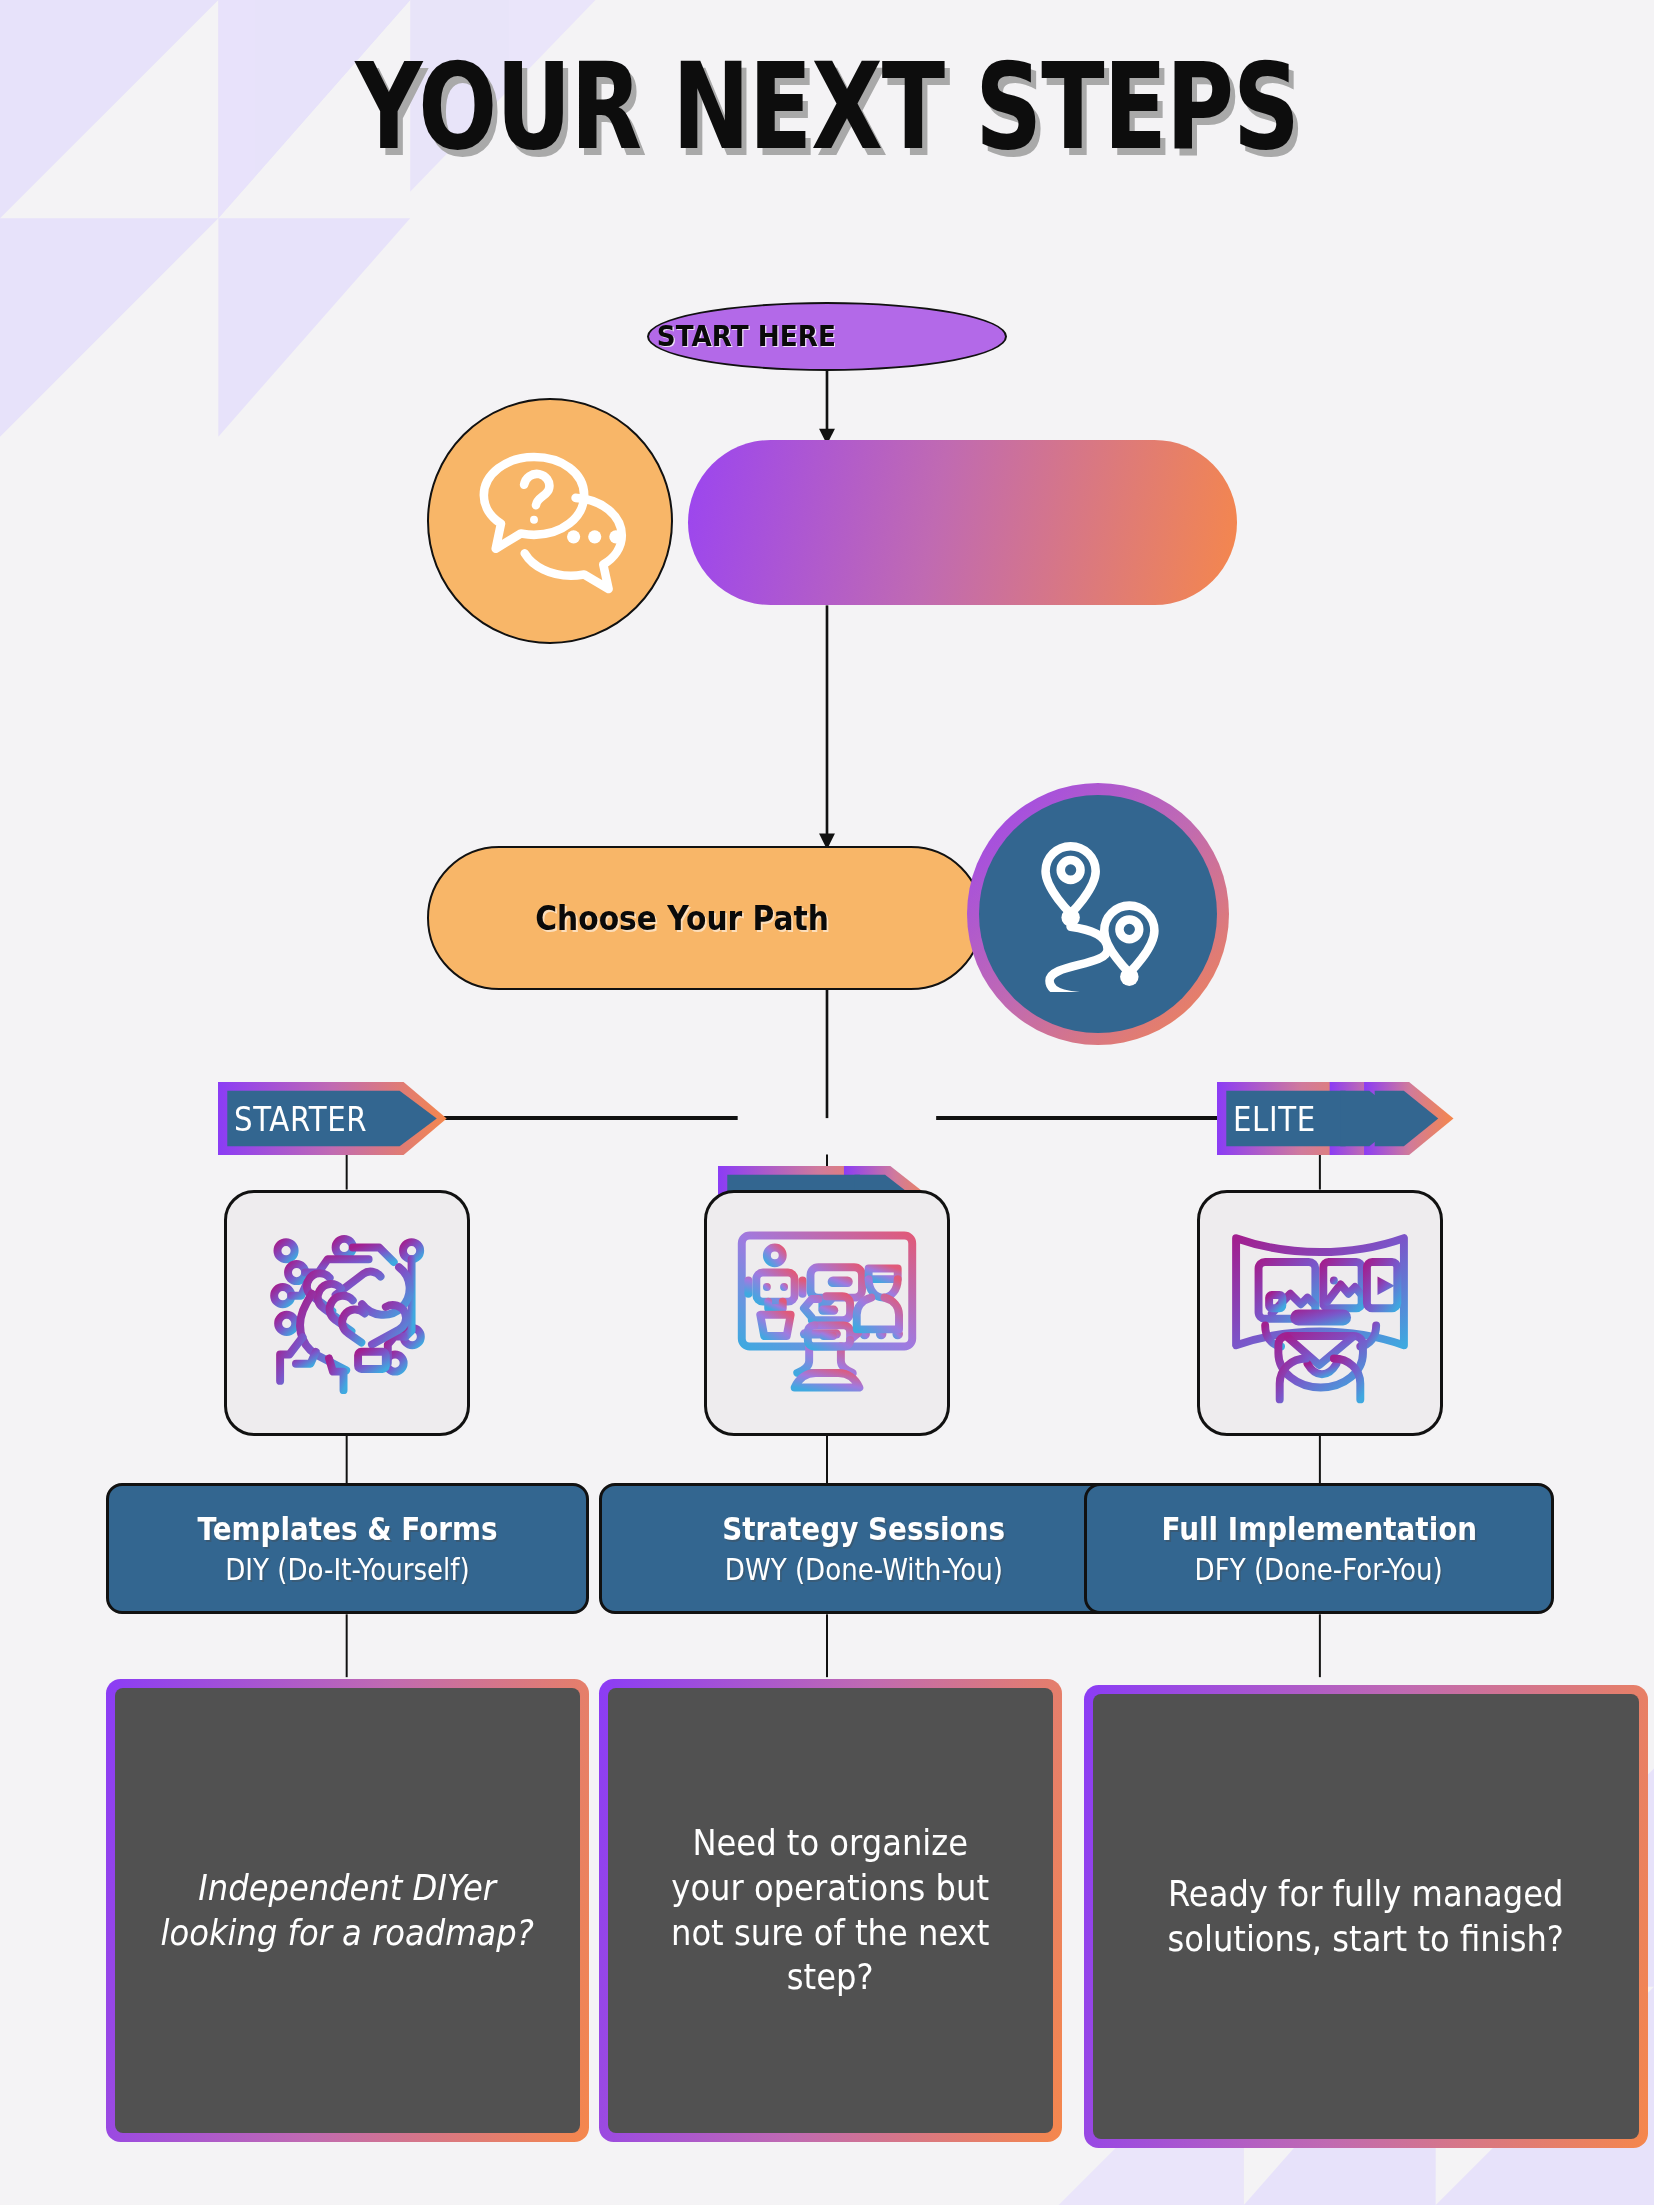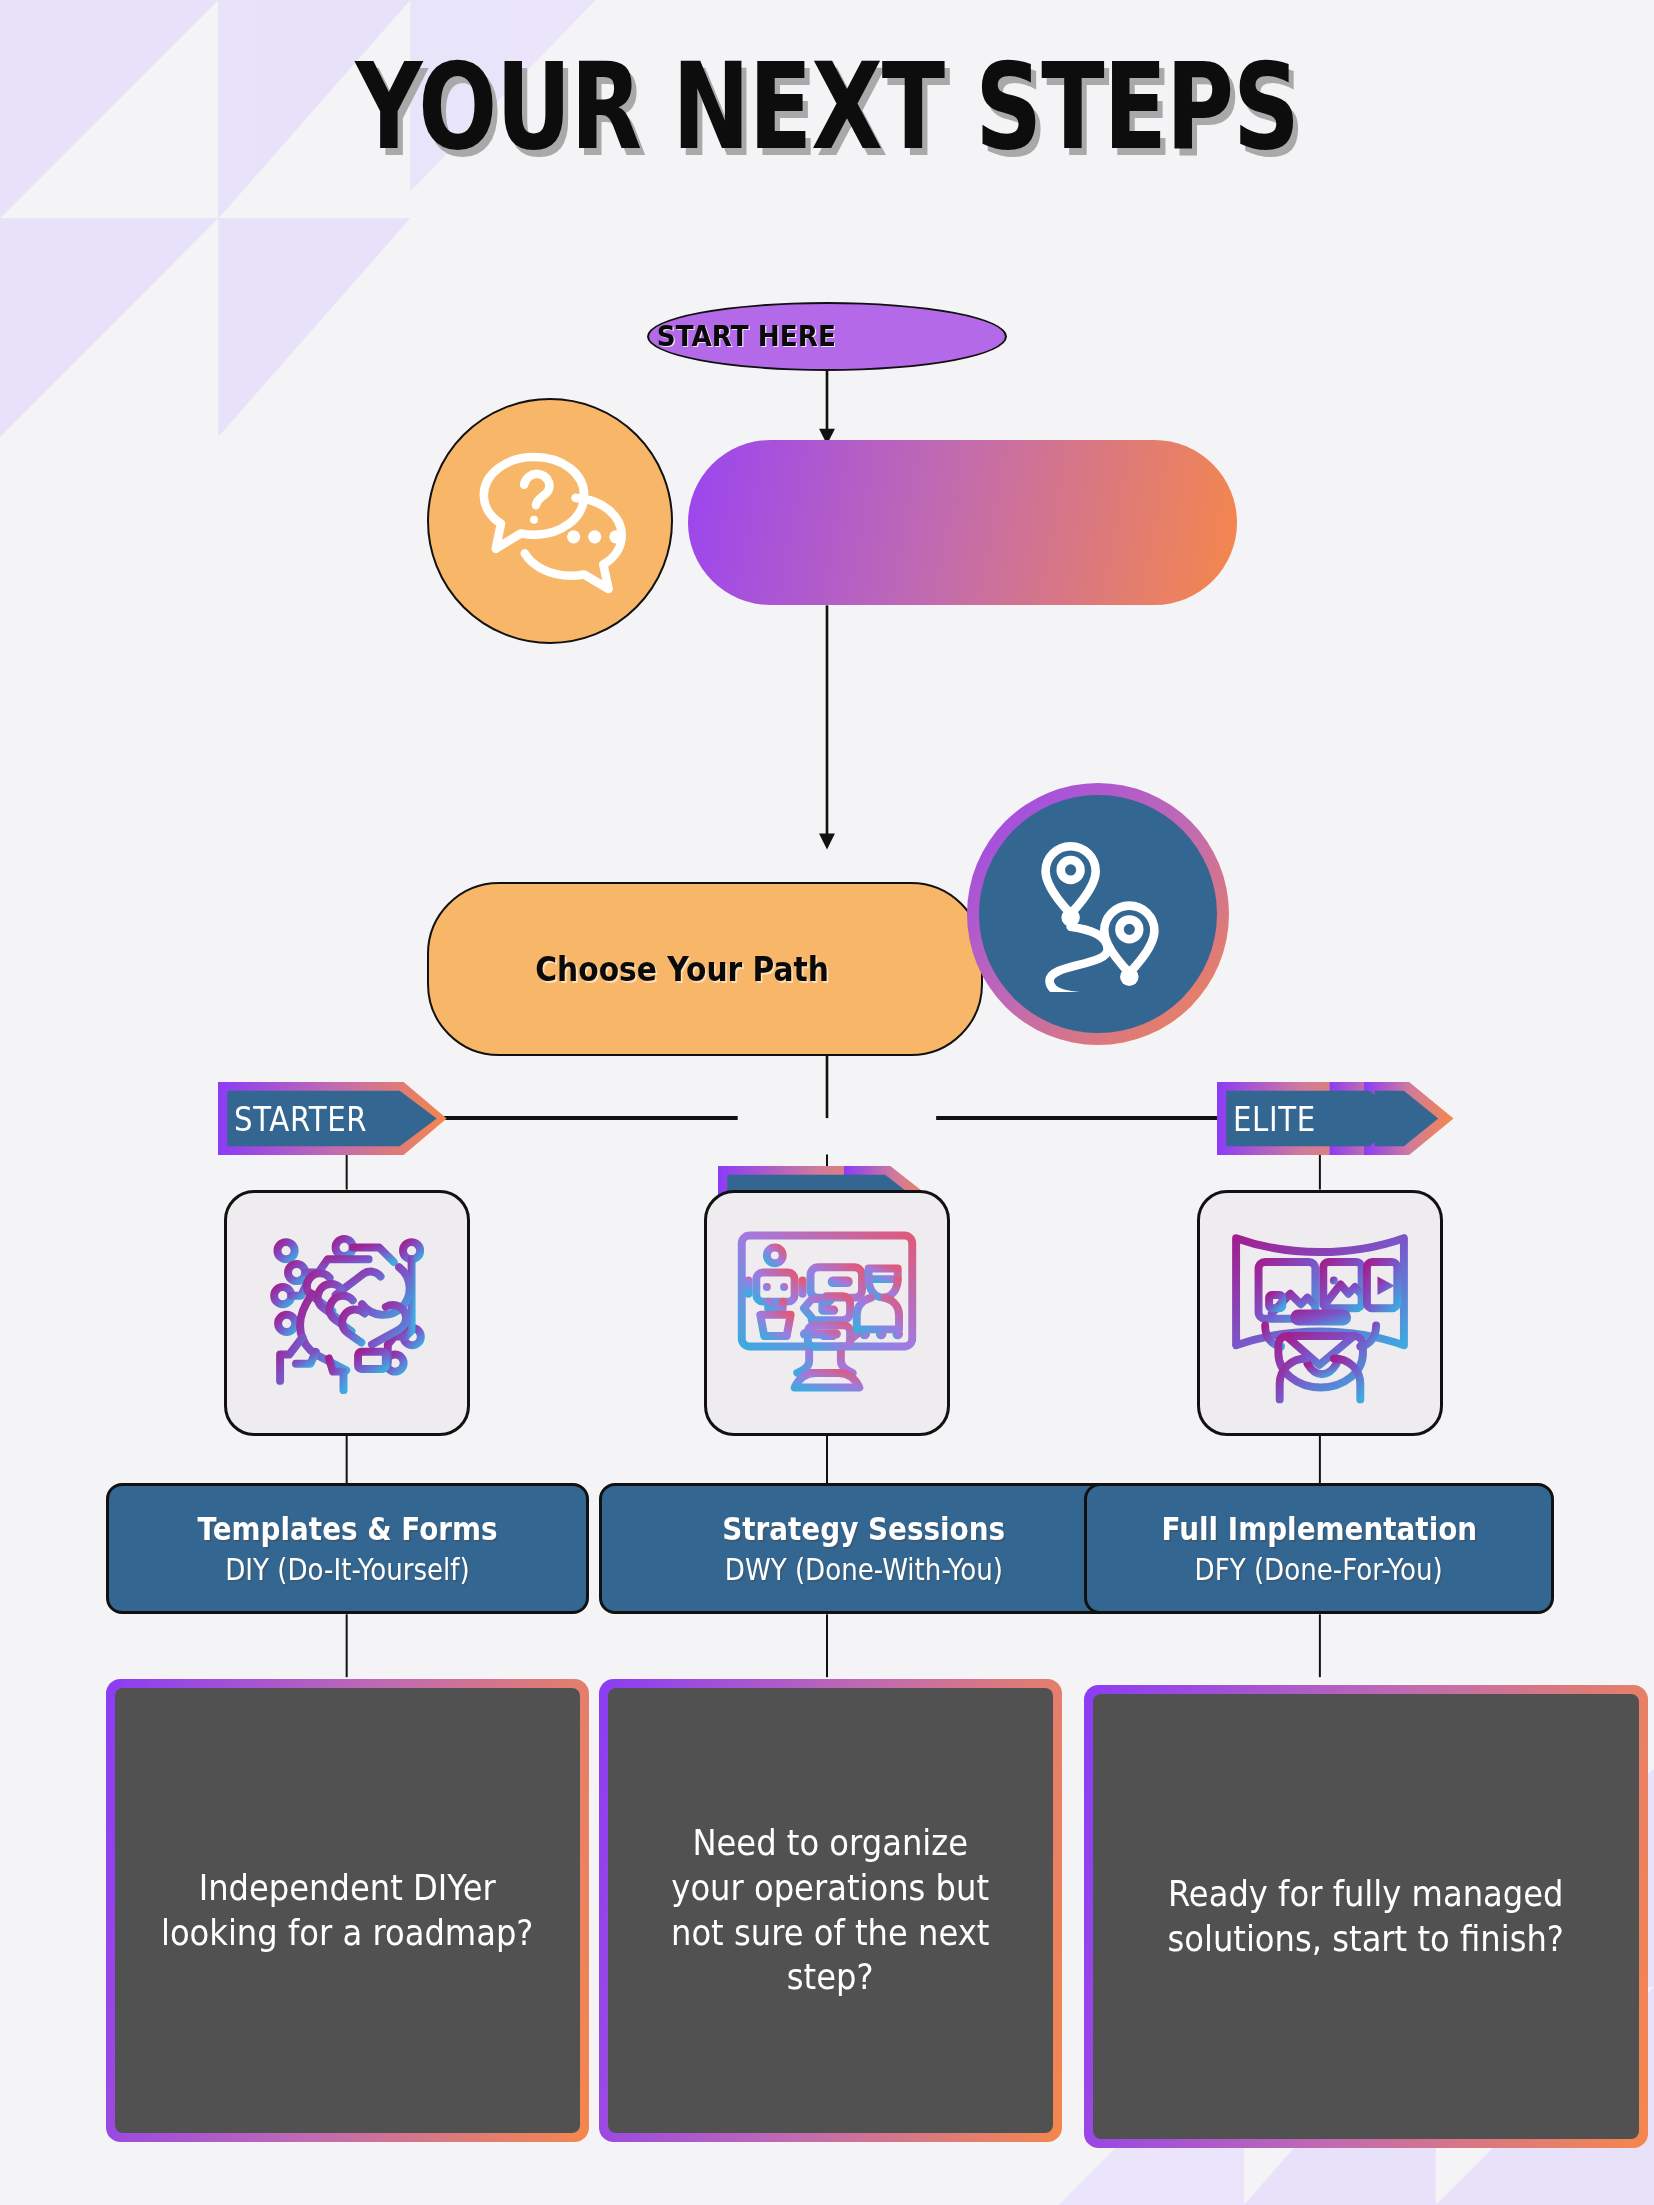--- a/index.html
+++ b/index.html
@@ -85,21 +85,21 @@
     left:427px; top:398px;
     width:246px; height:246px;
     border-radius:50%;
     background:#f8b668;
     border:2.6px solid #111;
     z-index:8;
     display:flex; align-items:center; justify-content:center;
   }
 
   
-  .path-wrap { position:absolute; left:427px; top:882px; width:556px; height:174px; z-index:6; }
+  .path-wrap { position:absolute; left:427px; top:846px; width:556px; height:144px; z-index:6; }
   .path-pill {
     position:absolute; inset:0;
     border-radius:72px;
     background:#f8b668;
     border:2.6px solid #111;
     display:flex; align-items:center; justify-content:center;
   }
   .path-pill span {
     font-family:"DejaVu Sans", sans-serif;
     font-weight:bold;
@@ -482,21 +482,21 @@
 <div class="label-box" style="left:599px; top:1483px; width:529px;">
   <div class="lb-title">Strategy Sessions</div>
   <div class="lb-sub">DWY (Done-With-You)</div>
 </div>
 
 <div class="label-box" style="left:1084px; top:1483px; width:470px;">
   <div class="lb-title">Full Implementation</div>
   <div class="lb-sub">DFY (Done-For-You)</div>
 </div>
 
-<div class="qcard" style="left:106px; top:1679px; width:483px; height:463px;">
+<div class="qcard" style="left:106px; top:1679px; width:483px; height:463px;font-style:italic;">
   <div class="q-inner">
     <span>Independent DIYer looking for a roadmap?</span>
   </div>
 </div>
 
 <div class="qcard" style="left:599px; top:1679px; width:463px; height:463px;">
   <div class="q-inner">
     <span>Need to organize your operations but not sure of the next step?</span>
   </div>
 </div>

